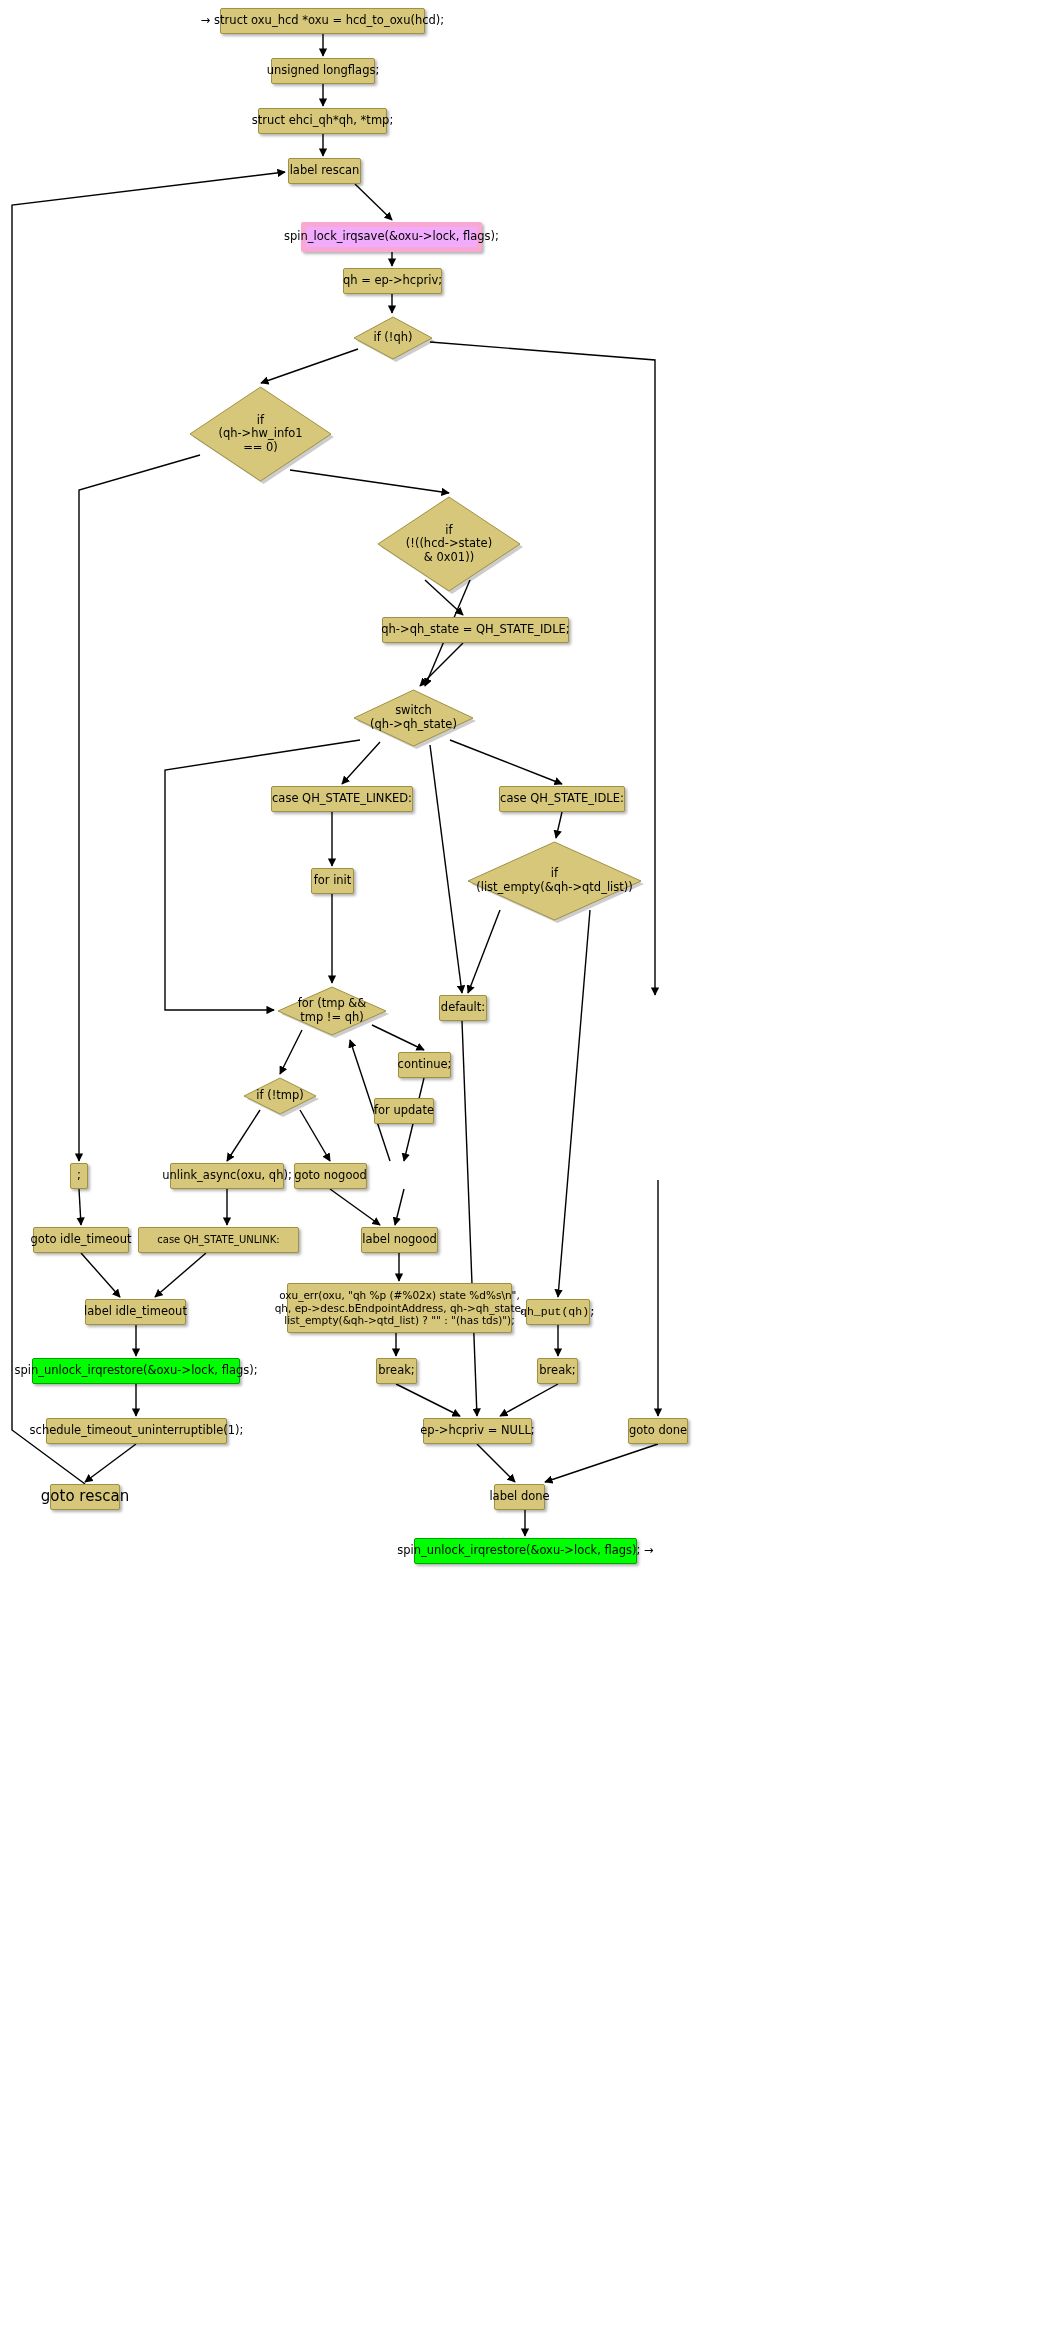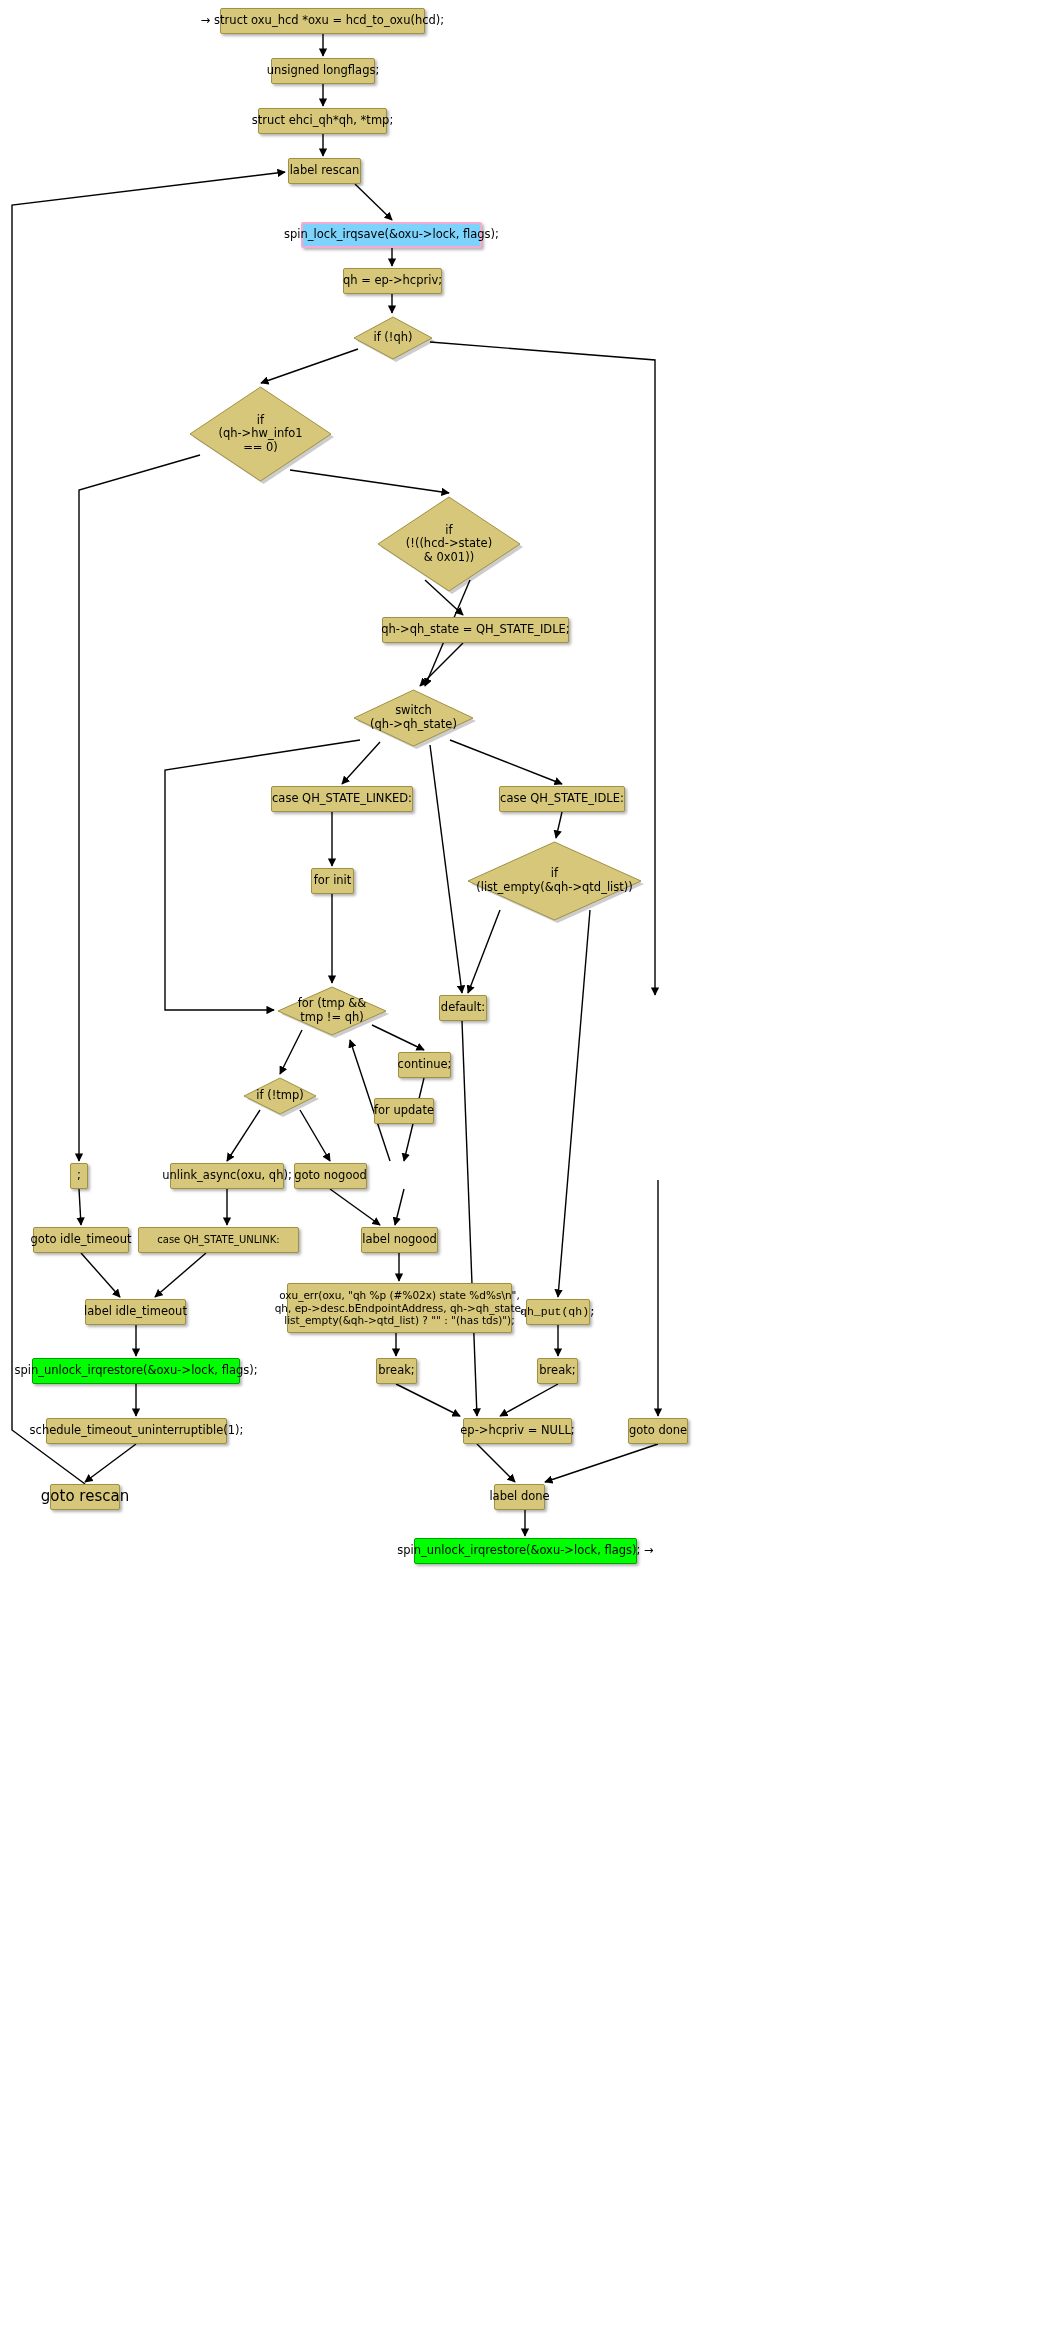--- a/index.html
+++ b/index.html
@@ -33,22 +33,22 @@
     line-height: 1.18;
   }
   .rect {
     background: #D6C77A;
     border: 1px solid #A09043;
     border-radius: 2px;
     box-shadow: 2px 2px 3px rgba(0,0,0,0.30);
     padding: 3px 7px;
   }
   .rect.red {
-    background: #7dd3fc;
-    border: 2px solid #f9a8d4;
+    background: #f0abfc;
+    border: 5px solid #f9a8d4;
     text-align: center;
   }
   .rect.green {
     background: #00FF00;
     border: 1px solid #00A000;
   }
   .diamond-wrap {
     position: absolute;
     box-sizing: border-box;
   }
@@ -212,20 +212,20 @@
       <div class="node rect" style="left: 361px; top: 1227px; width: 77px; min-height: 26px; font-size: 11.5px;"><span>label nogood</span></div>
       <div class="node rect" style="left: 287px; top: 1283px; width: 225px; min-height: 50px; font-size: 10.5px;"><span>oxu_err(oxu, "qh %p (#%02x) state %d%s\n",
 qh, ep-&gt;desc.bEndpointAddress, qh-&gt;qh_state,
 list_empty(&amp;qh-&gt;qtd_list) ? "" : "(has tds)");</span></div>
       <div class="node rect" style="left: 85px; top: 1299px; width: 101px; min-height: 26px; font-size: 11.5px;"><span>label idle_timeout</span></div>
       <div class="node rect" style="left: 526px; top: 1299px; width: 64px; min-height: 26px; font-size: 11.5px; font-family: Liberation Mono, monospace;"><span>qh_put(qh);</span></div>
       <div class="node rect green" style="left: 32px; top: 1358px; width: 208px; min-height: 26px; font-size: 11.5px;"><span>spin_unlock_irqrestore(&amp;oxu-&gt;lock, flags);</span></div>
       <div class="node rect" style="left: 376px; top: 1358px; width: 41px; min-height: 26px; font-size: 11.5px;"><span>break;</span></div>
       <div class="node rect" style="left: 537px; top: 1358px; width: 41px; min-height: 26px; font-size: 11.5px;"><span>break;</span></div>
       <div class="node rect" style="left: 46px; top: 1418px; width: 181px; min-height: 26px; font-size: 11.5px;"><span>schedule_timeout_uninterruptible(1);</span></div>
-      <div class="node rect" style="left: 423px; top: 1418px; width: 109px; min-height: 26px; font-size: 11.5px; margin-left: 40px;"><span>ep-&gt;hcpriv = NULL;</span></div>
+      <div class="node rect" style="left: 423px; top: 1418px; width: 109px; min-height: 26px; font-size: 11.5px;"><span>ep-&gt;hcpriv = NULL;</span></div>
       <div class="node rect" style="left: 628px; top: 1418px; width: 60px; min-height: 26px; font-size: 11.5px;"><span>goto done</span></div>
       <div class="node rect" style="left: 50px; top: 1484px; width: 70px; min-height: 26px; font-size: 15px;"><span>goto rescan</span></div>
       <div class="node rect" style="left: 494px; top: 1484px; width: 51px; min-height: 26px; font-size: 11.5px;"><span>label done</span></div>
       <div class="node rect green" style="left: 414px; top: 1538px; width: 223px; min-height: 26px; font-size: 11.5px;"><span>spin_unlock_irqrestore(&amp;oxu-&gt;lock, flags); →</span></div>
     </div>
 
 </div>
 
 </body></html>

